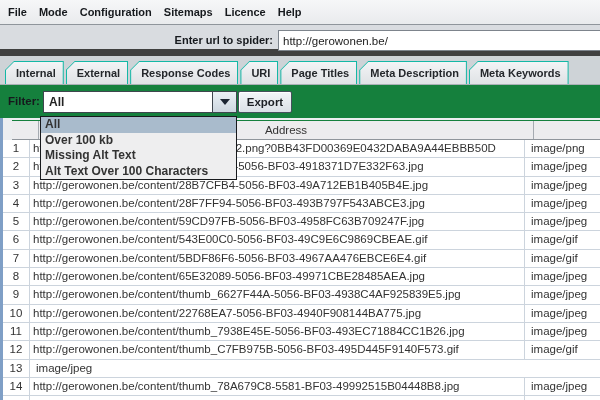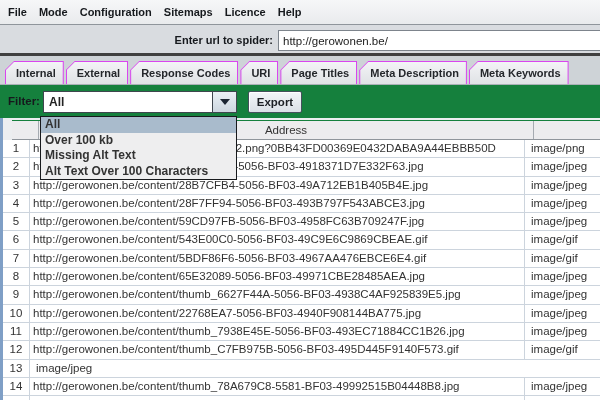--- a/index.html
+++ b/index.html
@@ -19,41 +19,41 @@
     display:flex; align-items:center; padding-left:2px;
   }
   .menu-item {
     font-size:11px; font-weight:bold; color:#16191d;
     padding:16px 6px; line-height:24px; cursor:default; white-space:nowrap;
   }
 
   
   .urlbar {
     position:absolute; left:0; top:25px; width:600px; height:31px;
-    background:#d9dce0; border-bottom:3px solid #404040;
+    background:#d9dce0; border-bottom:7px solid #404040;
   }
   .url-label {
     position:absolute; left:0; top:0; width:273px; text-align:right;
     font-size:11px; font-weight:bold; line-height:30px; color:#16191d;
   }
   .url-input {
     position:absolute; left:278px; top:5px; width:330px; height:21px;
     border:1px solid #7d848c; background:#fff; color:#222;
     font-family:"Liberation Sans", sans-serif; font-size:11.5px; padding:0 4px;
     outline:none;
   }
 
   
   .tabstrip {
     position:absolute; left:0; top:56px; width:600px; height:29px;
     background:#ced3d7; border-bottom:1px solid #aab0b6;
     display:flex; align-items:flex-end; padding-left:5px;
   }
   .tab {
-    margin-right:2px; background:#d946ef;
+    margin-right:2px; background:#14b8a6;
     clip-path:polygon(0 100%, 0 9px, 9px 0, 100% 0, 100% 100%);
     padding:1px 1px 0 1px; height:23px; cursor:pointer; flex:none;
   }
   .tab-in {
     clip-path:polygon(0 100%, 0 8px, 8px 0, 100% 0, 100% 100%);
     background:linear-gradient(#f3f4f6,#dfe2e5);
     height:22px; display:flex; align-items:center; padding:0 7px 0 10px;
   }
   .tab-label { font-size:11px; font-weight:bold; color:#24272b; white-space:nowrap; }
 
@@ -77,21 +77,21 @@
   .combo-arrow {
     width:24px; flex:none; border-left:1px solid #3f464e;
     background:linear-gradient(#eaf0f5,#cdd7e0);
     display:flex; align-items:center; justify-content:center;
   }
   .arrow-down {
     width:0; height:0; border-left:5px solid transparent;
     border-right:5px solid transparent; border-top:6px solid #1c2633;
   }
   .export-btn {
-    position:absolute; left:248px; top:6px; width:54px; height:22px;
+    position:absolute; left:238px; top:6px; width:54px; height:22px;
     border:1px solid #45505c; border-radius:2px;
     background:linear-gradient(#f3f6f9,#dbe0e6);
     box-shadow:inset 1px 1px 0 #ffffff;
     font-family:"Liberation Sans", sans-serif;
     font-size:11.5px; font-weight:bold; color:#1c1f24; cursor:pointer;
   }
 
   
   .focus-strip {
     position:absolute; left:0; top:118px; width:3px; height:282px;

